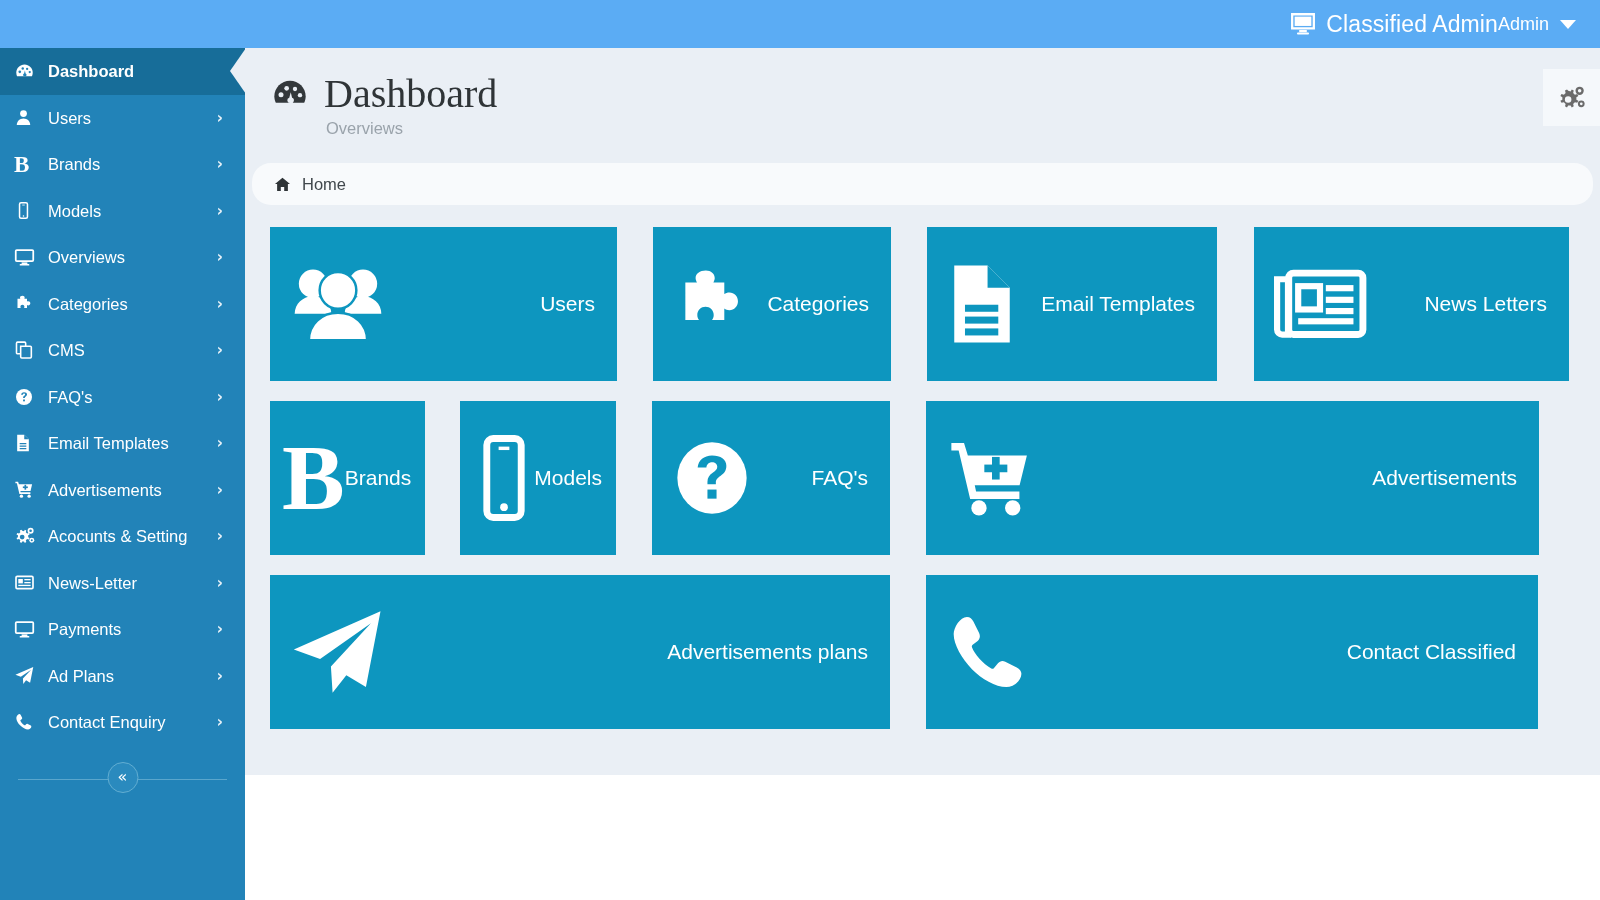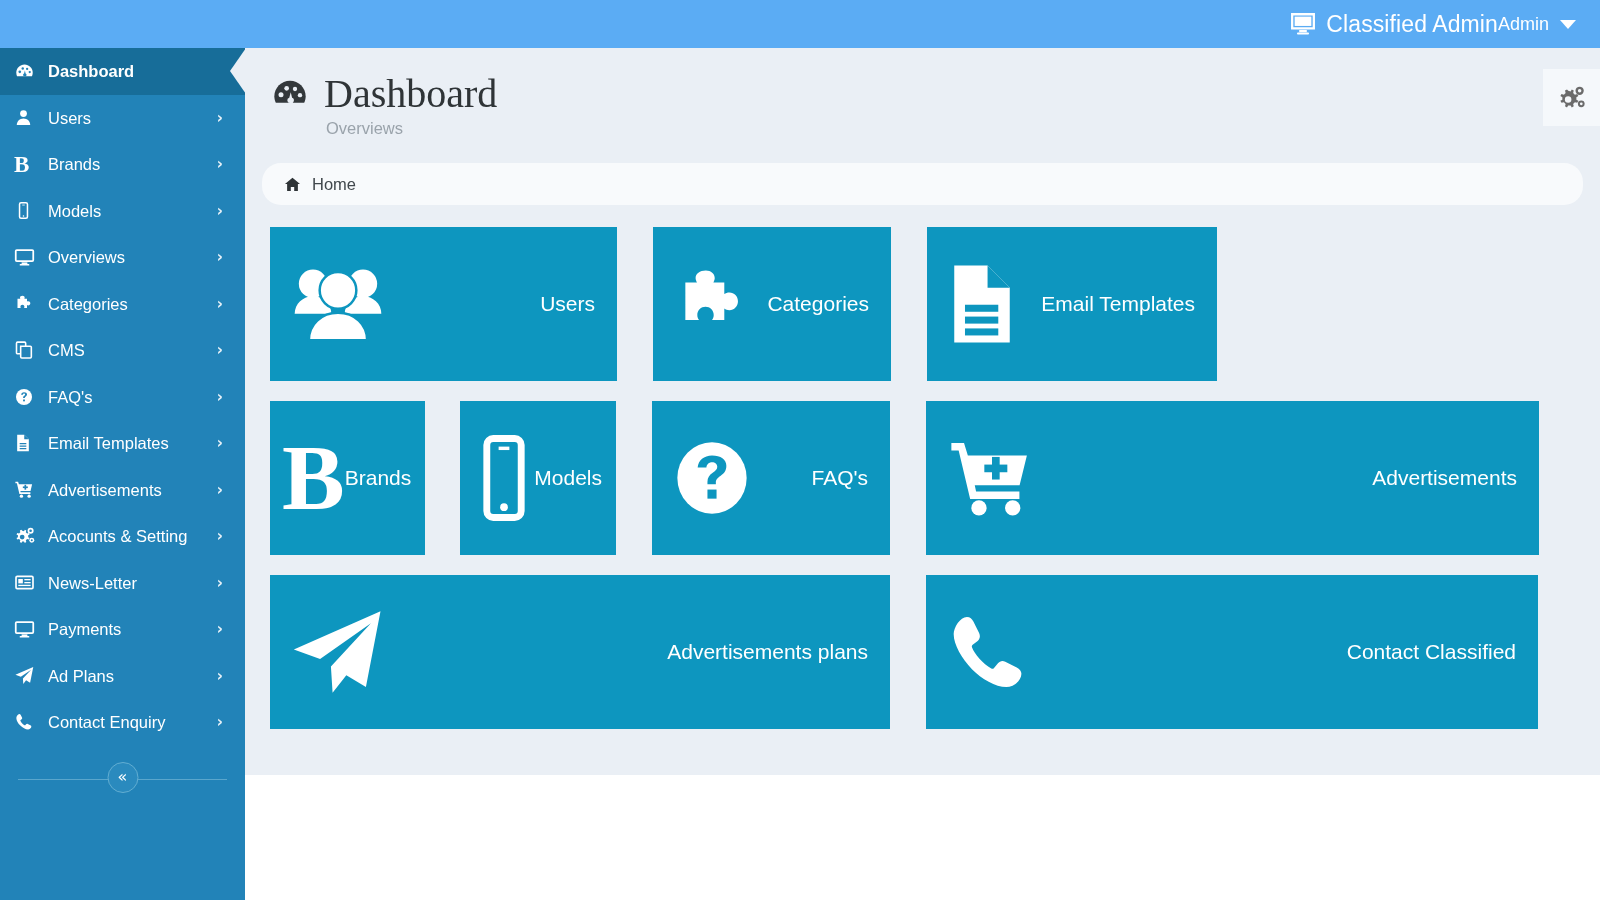--- a/index.html
+++ b/index.html
@@ -119,21 +119,21 @@
   }
   .settings-box {
     position: absolute; top: 21px; right: 0;
     width: 57px; height: 57px;
     background: #f5f8fb;
     display: flex; align-items: center; justify-content: center;
     cursor: pointer;
   }
 
   .breadcrumb {
-    margin: 0 17px;
+    margin: 0 7px;
     height: 42px;
     background: #f8fafc;
     display: flex; align-items: center;
     padding-left: 22px; gap: 11px;
     color: #41484d; font-size: 16.5px; border-radius: 19px;
   }
 
   
   .tile-rows { padding: 22px 25px 0 25px; }
   .tile-row { display: flex; gap: 0; }
@@ -474,20 +474,34 @@
             <rect x="5.4" y="12.2" width="9" height="1.9" fill="#0d96bf"></rect>
             <rect x="5.4" y="15.4" width="9" height="1.9" fill="#0d96bf"></rect>
             <rect x="5.4" y="18.6" width="9" height="1.9" fill="#0d96bf"></rect>
           </svg>
         </span>
         <span class="tile-label">Email Templates</span>
       </div>
 
       <div class="gap g3"></div>
 
+      <div class="tile t-news">
+        <span class="tile-icon">
+          <svg width="96" height="80" viewBox="0 0 26 22">
+            <path d="M1.2 4.2h3v15.2H2.6a1.4 1.4 0 0 1-1.4-1.4z" fill="none" stroke="#ffffff" stroke-width="1.7"></path>
+            <rect x="4.4" y="2.5" width="20.4" height="16.9" rx="1.3" fill="none" stroke="#ffffff" stroke-width="1.9"></rect>
+            <rect x="7" y="6.1" width="6" height="6.4" fill="none" stroke="#ffffff" stroke-width="1.7"></rect>
+            <rect x="14.6" y="5.8" width="7.6" height="1.7" fill="#ffffff"></rect>
+            <rect x="14.6" y="9" width="7.6" height="1.7" fill="#ffffff"></rect>
+            <rect x="14.6" y="12.1" width="7.6" height="1.7" fill="#ffffff"></rect>
+            <rect x="7" y="14.9" width="15.2" height="1.7" fill="#ffffff"></rect>
+          </svg>
+        </span>
+        <span class="tile-label">News Letters</span>
+      </div>
     </div>
 
     <div class="tile-row">
 
       <div class="tile t-brands">
         <span class="tile-icon">
           <span style="font-family:'Liberation Serif',serif;font-weight:700;font-size:94px;color:#fff;line-height:.82;display:block;">B</span>
         </span>
         <span class="tile-label">Brands</span>
       </div>

